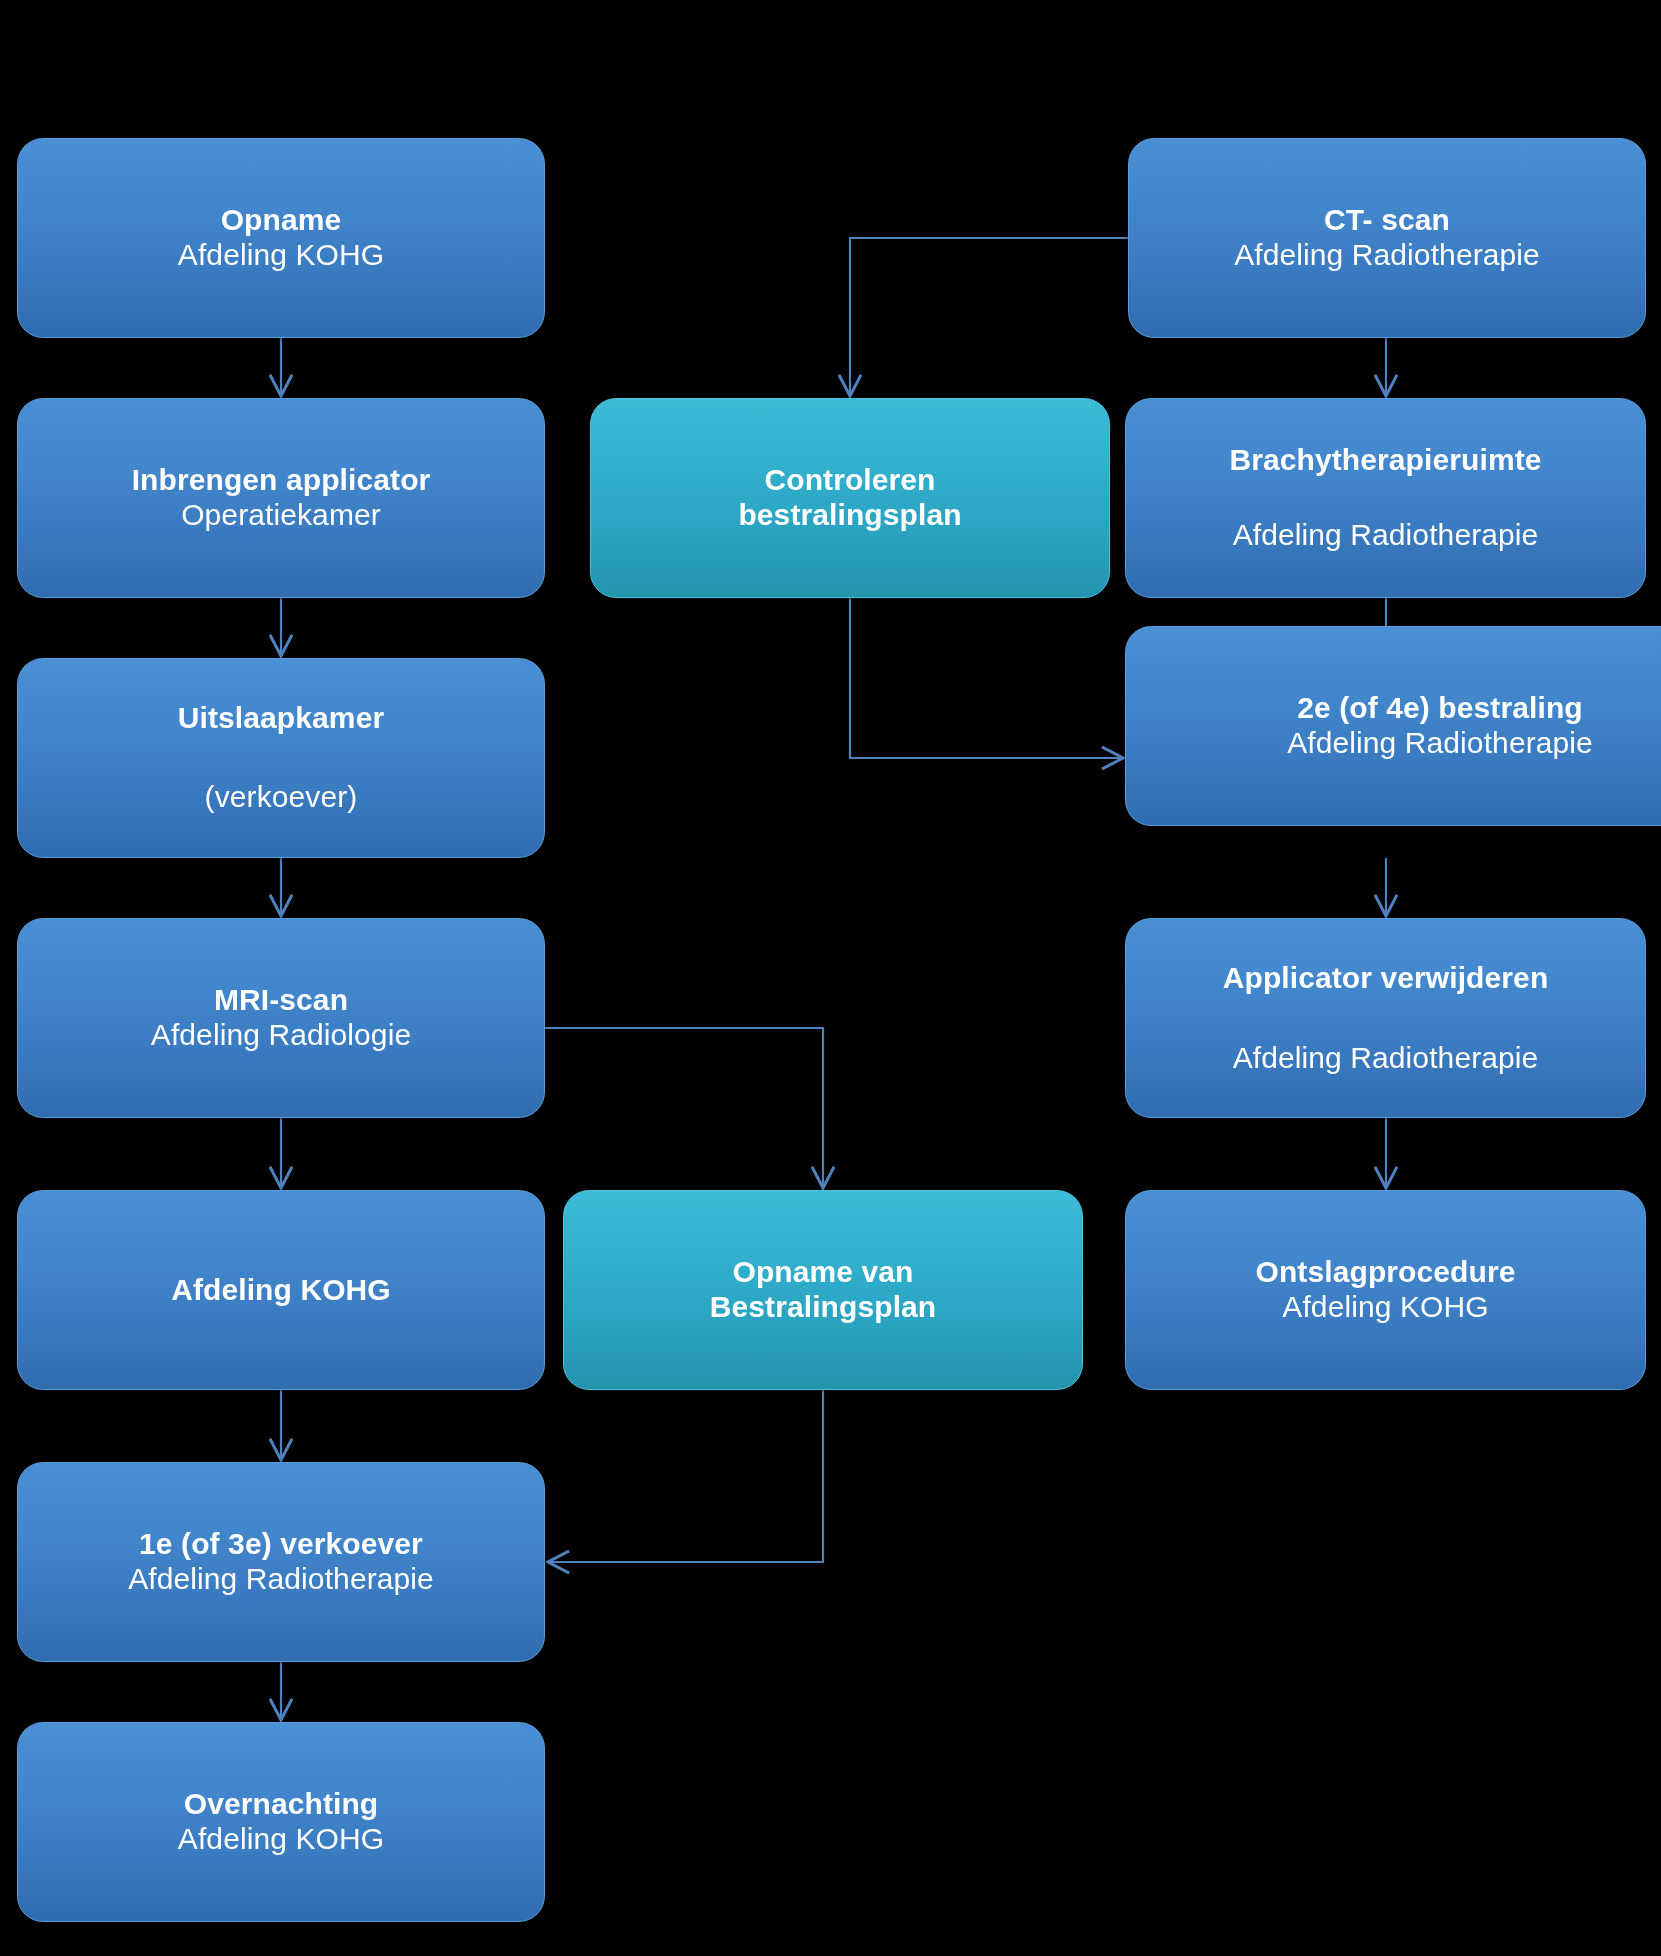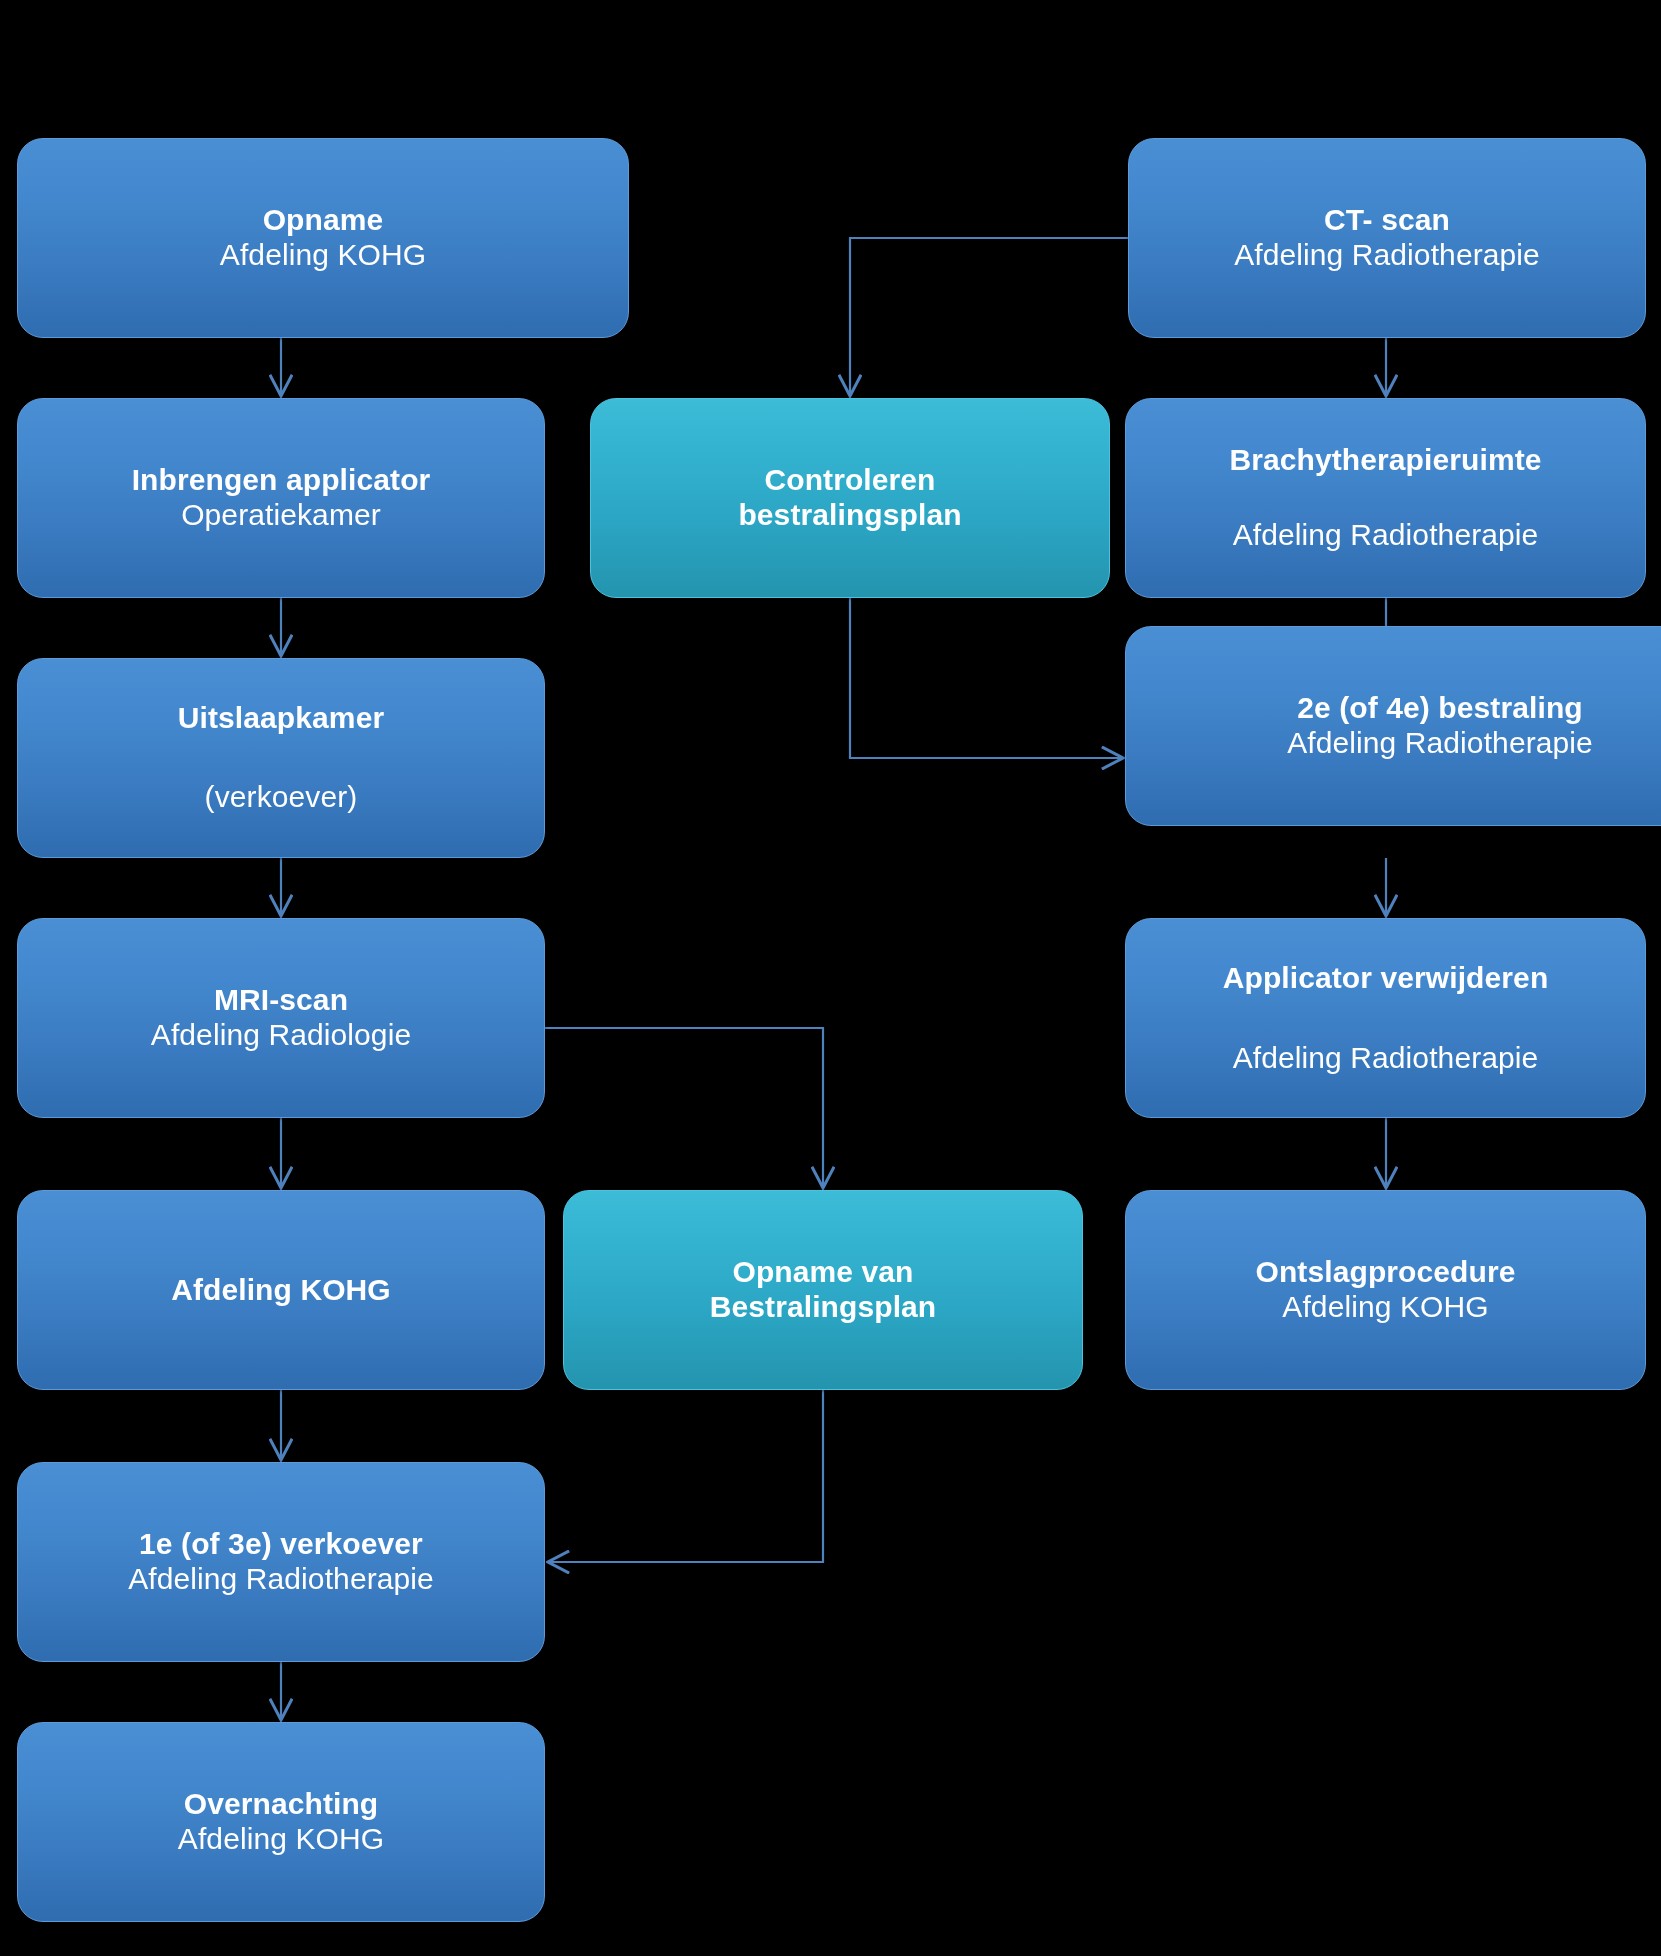--- a/index.html
+++ b/index.html
@@ -103,21 +103,21 @@
 
       <path d="M 850 598 L 850 758 L 1123 758" marker-end="url(#arrowOpen)"></path>
 
       <path d="M 545 1028 L 823 1028 L 823 1188" marker-end="url(#arrowOpen)"></path>
 
       <path d="M 823 1390 L 823 1562 L 548 1562" marker-end="url(#arrowOpen)"></path>
 
     </g>
   </svg>
 
-  <div class="node blue" style="left:17px; top:138px; width:612px; height:200px;">
+  <div class="node blue" style="left:17px; top:138px; width:528px; height:200px;">
     <span class="title">Opname</span>
     <span class="subtitle">Afdeling KOHG</span>
   </div>
 
   <div class="node blue" style="left:17px; top:398px; width:528px; height:200px;">
     <span class="title">Inbrengen applicator</span>
     <span class="subtitle">Operatiekamer</span>
   </div>
 
   <div class="node blue" style="left:17px; top:658px; width:528px; height:200px;gap:44px;">

